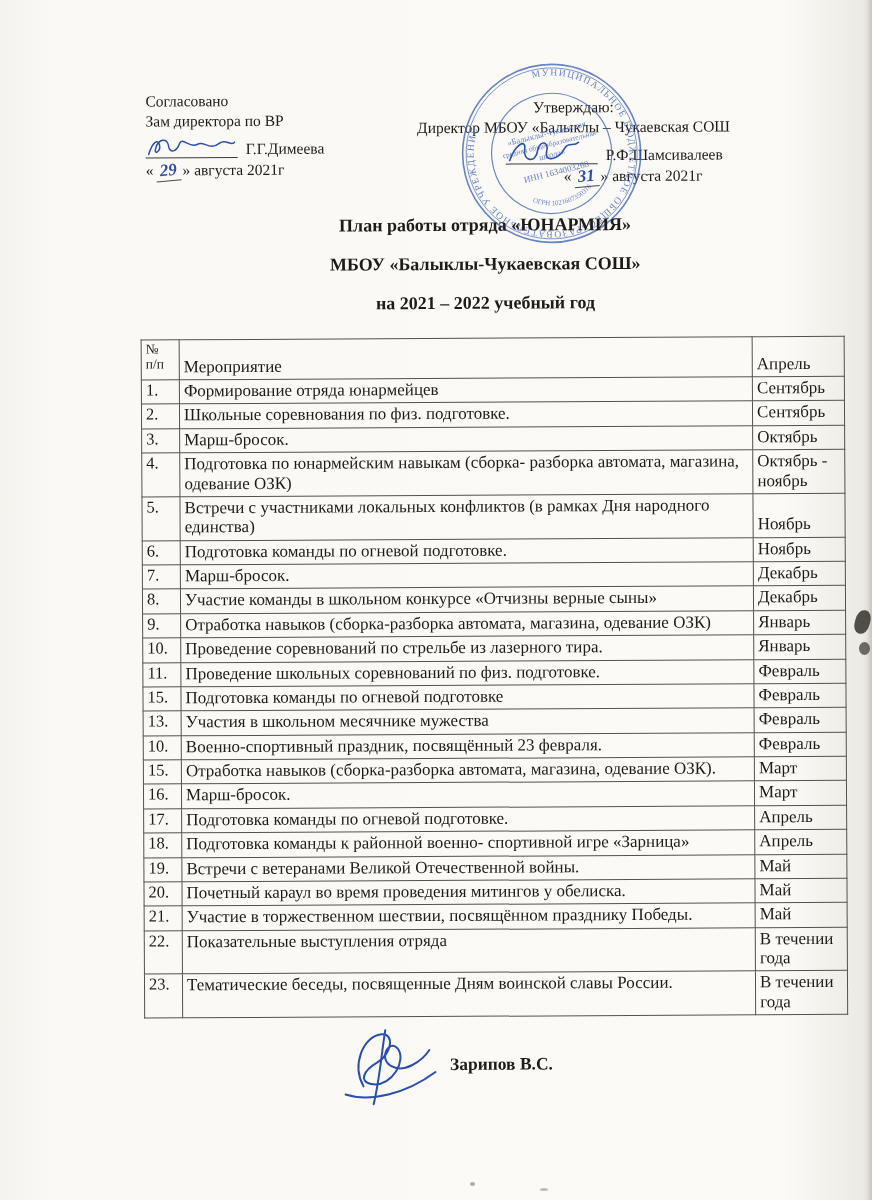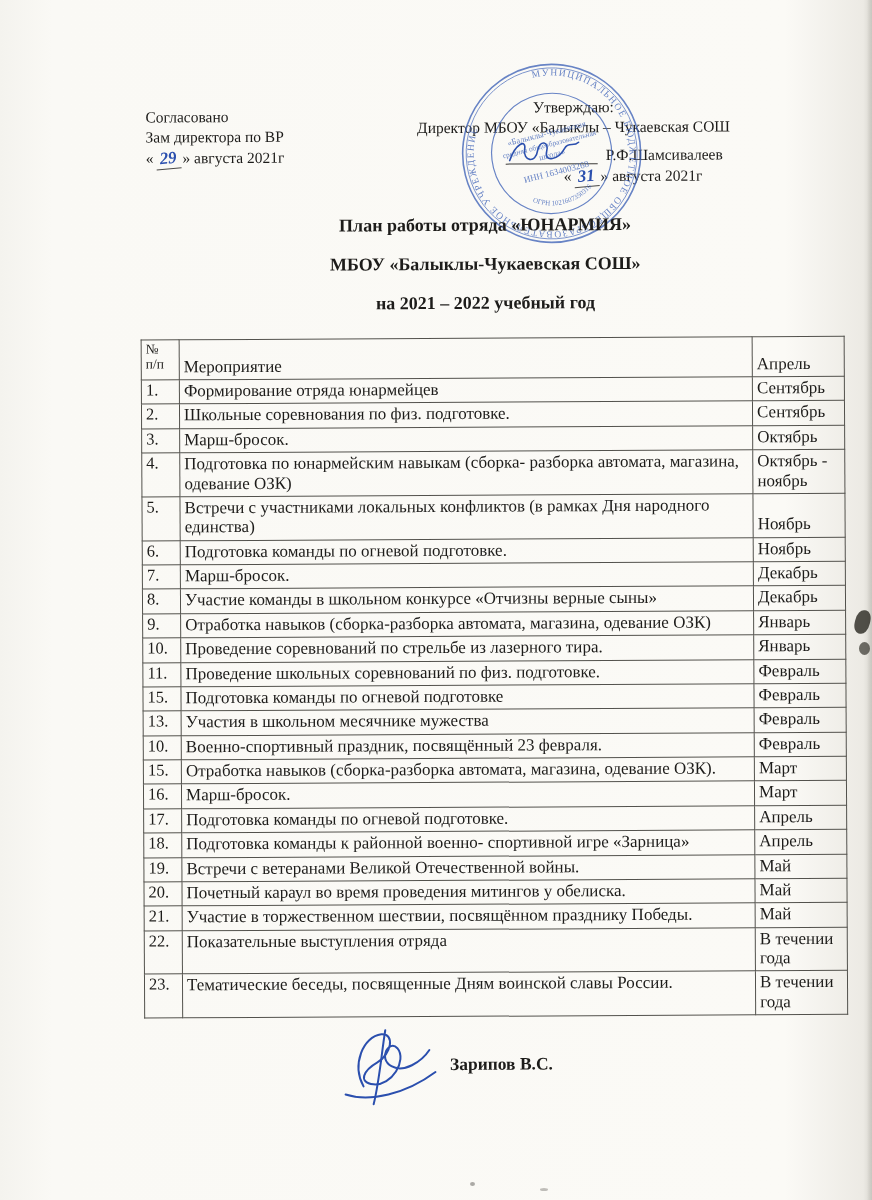--- a/index.html
+++ b/index.html
@@ -13,21 +13,21 @@
     position:relative;
   }
   .paper {
     position:absolute; inset:0;
     background:linear-gradient(90deg,#f4f3ee 0%, #faf9f5 6%, #fbfaf6 90%, #eceae4 99%, #d8d6cf 100%);
   }
   .doc { position:absolute; inset:0; transform:rotate(-0.3deg); }
 
   
   .blk { position:absolute; font-size:15.5px; line-height:19.5px; }
-  .blk-left  { left:148px; top:106px; }
+  .blk-left  { left:148px; top:90px; }
   .blk-right { left:380px; top:98px; width:392px; text-align:center; }
   .sig-row { display:flex; align-items:flex-end; height:26px; margin:2px 0 2px; }
   .blk-right .sig-row { justify-content:flex-start; padding-left:128px; }
   .sig-slot { position:relative; width:92px; height:22px; border-bottom:1.2px solid #3c3b38; margin-right:8px; flex:0 0 auto; }
   .sig-svg { position:absolute; left:0; bottom:-5px; }
   .hand { color:#2b4fae; font-style:italic; font-weight:bold; display:inline-block; transform:rotate(-5deg); font-size:17px; }
   .day-slot { border-bottom:1px solid #4a4946; padding:0 4px; margin:0 2px; }
   .date-left { margin-top:2px; }
   .date-right { text-align:left; padding-left:186px; margin-top:2px; white-space:nowrap; }
 
@@ -72,20 +72,28 @@
 </style>
 </head>
 <body>
 
 <div class="paper">
   <div class="doc">
 
     <div class="blk blk-left">
       <div>Согласовано</div>
       <div>Зам директора по ВР</div>
+      <div class="sig-row">
+        <span class="sig-slot">
+          <svg class="sig-svg" width="90" height="28" viewBox="0 0 90 28">
+            <path d="M3 20 C7 7 13 4 14 11 C15 17 8 21 10 14 C13 4 22 3 23 12 C24 19 31 18 34 9 C37 2 44 15 52 10 C58 6 64 17 74 9 C80 4 86 13 89 8" fill="none" stroke="#2b4fae" stroke-width="1.5" stroke-linecap="round"></path>
+          </svg>
+        </span>
+        <span>Г.Г.Димеева</span>
+      </div>
       <div class="date-left">
         <span>«</span><span class="hand day-slot">29</span><span>»</span>
         <span>августа 2021г</span>
       </div>
     </div>
 
     <div class="blk blk-right">
       <div>Утверждаю:</div>
       <div>Директор МБОУ «Балыклы – Чукаевская  СОШ</div>
       <div class="sig-row">

